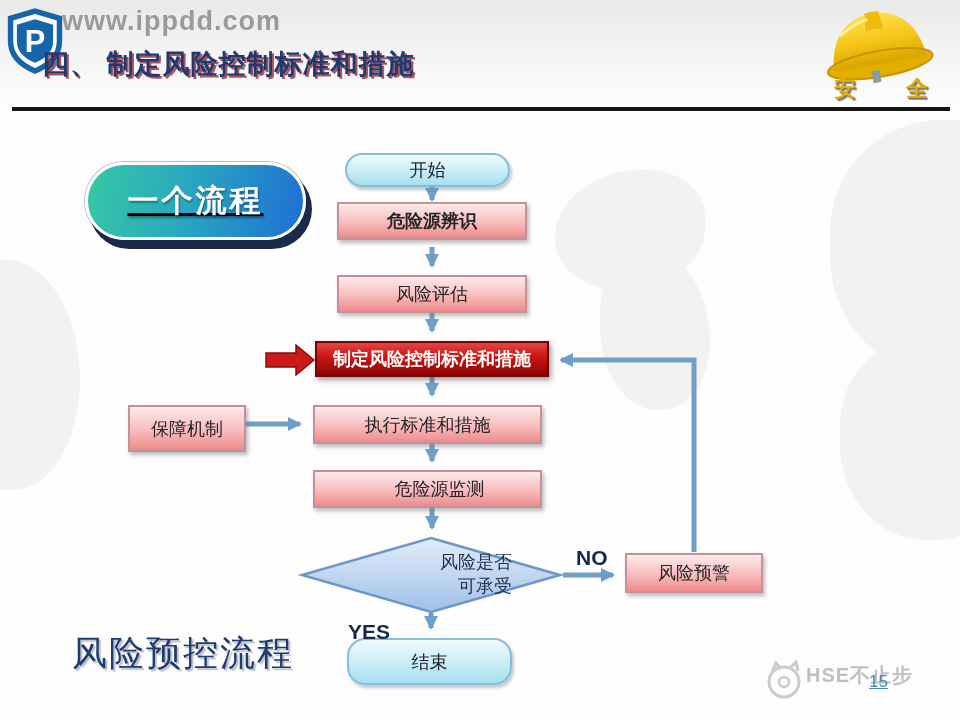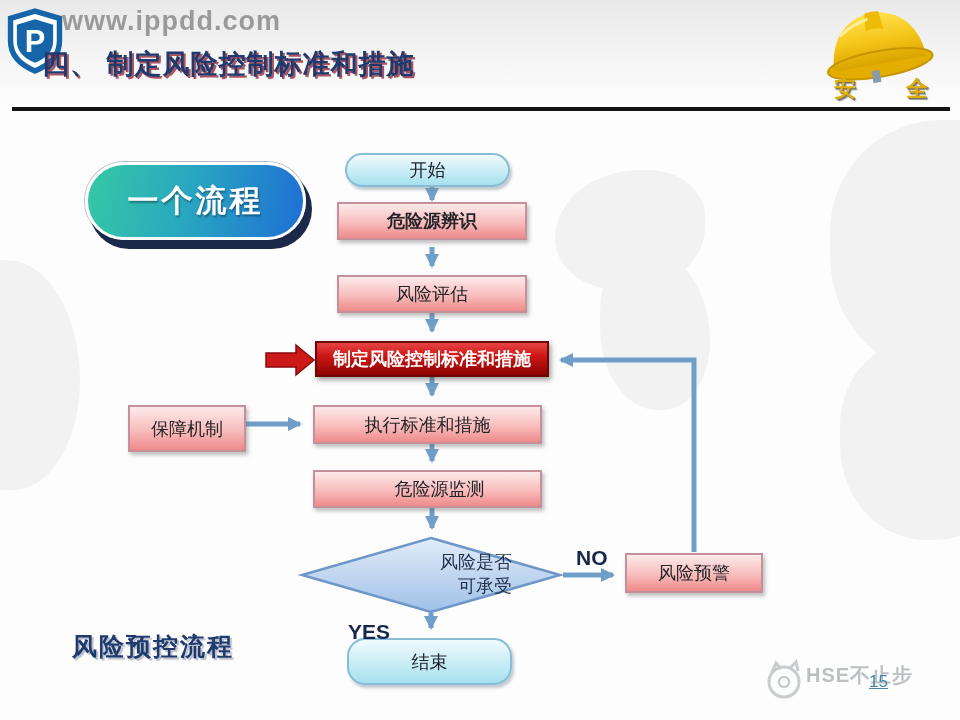--- a/index.html
+++ b/index.html
@@ -30,21 +30,21 @@
     font-size:22px;font-weight:800;color:#dfae08;letter-spacing:22px;white-space:nowrap;
     text-shadow:1px 1px 0 #6e6e6e,2px 2px 1px #9b9b9b;
   }
   
   .badge-pill{
     position:absolute;left:85px;top:162px;width:215px;height:72px;z-index:5;
     border-radius:40px;
     background:linear-gradient(100deg,#35c8a4 0%,#29a8c0 45%,#1f6fd4 100%);
     border:3px solid #ffffff;
     box-shadow:0 0 0 1px rgba(30,40,70,.3),5px 8px 0 1px #1b2a4a;
-    display:flex;align-items:center;justify-content:center;
+    display:flex;align-items:center;justify-content:center;text-decoration:underline;
   }
   .badge-pill span{
     color:#fff;font-size:31px;font-weight:800;letter-spacing:3px;
     text-shadow:1px 2px 2px rgba(0,0,0,.35);
   }
   
   .node{position:absolute;z-index:5;display:flex;align-items:center;justify-content:center;
     box-sizing:border-box;text-align:center;}
   .stadium{
     background:linear-gradient(180deg,#f1fbfe 0%,#c8ecf5 55%,#a5e0ee 100%);
@@ -64,21 +64,21 @@
     box-shadow:2px 3px 5px rgba(80,80,80,.55);
     color:#ffffff;font-size:18px;font-weight:700;
   }
   .decision-text{
     position:absolute;left:352px;top:550px;width:160px;z-index:6;
     text-align:right;color:#23324a;font-size:18px;line-height:1.35;
   }
   .branch-label{position:absolute;z-index:6;font-size:21px;font-weight:800;color:#15284b;margin-top:13px;}
   .caption{
     position:absolute;left:72px;top:630px;z-index:5;
-    font-size:25px;font-weight:700;color:#1e3a6e;letter-spacing:2px;
+    font-size:35px;font-weight:400;color:#1e3a6e;letter-spacing:2px;
     text-shadow:2px 2px 1px rgba(120,130,150,.5);
   }
   .flow-svg{position:absolute;left:0;top:0;z-index:2;}
   .watermark{position:absolute;left:806px;top:662px;z-index:5;
     font-size:20px;font-weight:700;color:#bcc0c2;letter-spacing:1px;white-space:nowrap;}
   .wm-logo{position:absolute;left:760px;top:658px;z-index:5;}
   .page-number{position:absolute;left:869px;top:672px;z-index:6;
     font-size:17px;color:#4a86a8;text-decoration:underline;}
 </style>
 </head>

